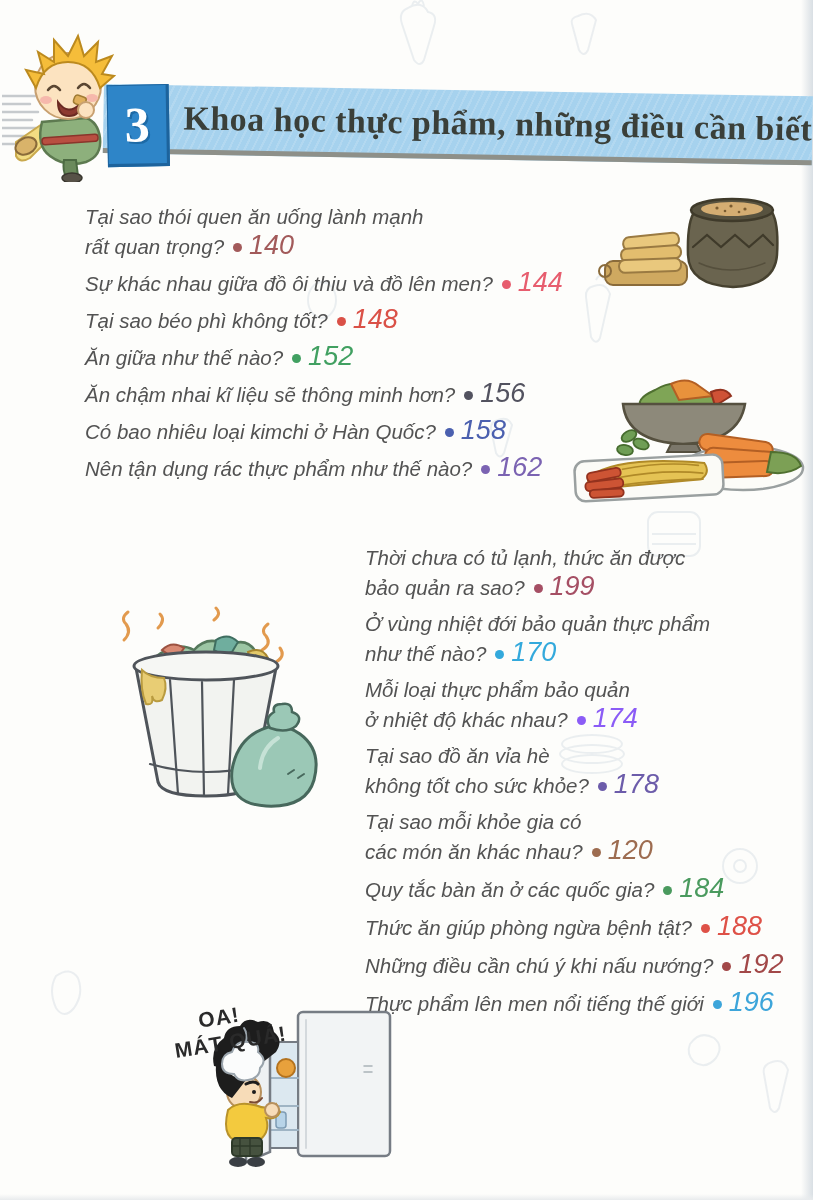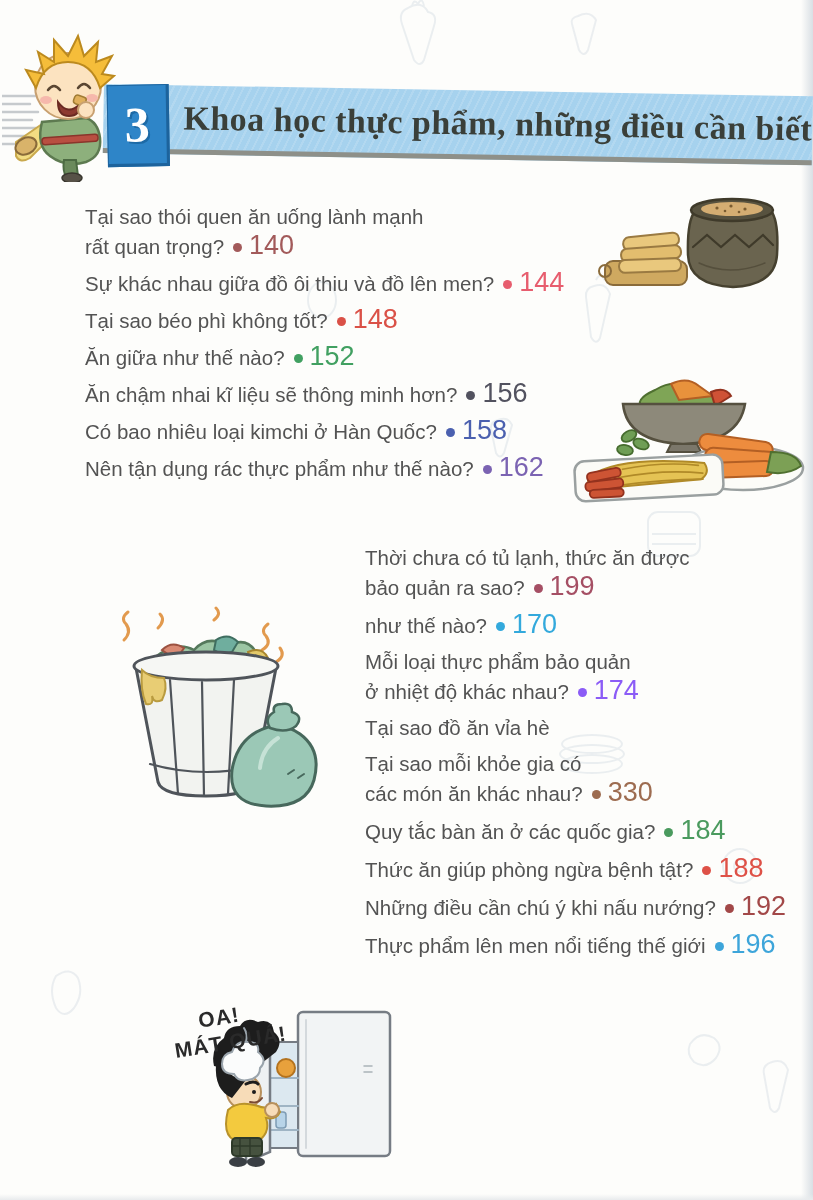--- a/index.html
+++ b/index.html
@@ -27,21 +27,21 @@
   .badge{position:absolute;left:4px;top:0px;width:58px;height:78px;
     background:#2e85c8;border:1px solid #1d639c;border-right-width:3px;border-bottom-width:3px;
     transform:rotate(-2deg);display:flex;align-items:center;justify-content:center;}
   .badge-num{font-family:"Liberation Serif",serif;font-weight:bold;font-size:50px;
     color:#ffffff;text-shadow:2px 2px 0 #1d6aa6;}
 
   
   .toc{position:absolute;z-index:2;color:#535353;}
   .toc-left{left:85px;top:202px;width:490px;font-size:20.5px;line-height:29px;}
   .toc-right{left:365px;top:544px;width:440px;font-size:20.5px;line-height:28px;}
-  .entry{margin-bottom:7px;}
+  .entry{margin-bottom:7px;font-style:italic;}
   .toc-right .entry{margin-bottom:8px;}
   .ln{display:block;}
   .ref{white-space:nowrap;}
   .dot{display:inline-block;width:9px;height:9px;border-radius:50%;
     background:currentColor;margin:0 7px 2px 9px;vertical-align:middle;}
   .pg{font-size:27px;}
 
   
   .illus{position:absolute;z-index:2;}
   #boy-runner{left:2px;top:30px;z-index:5;}
@@ -285,32 +285,34 @@
     <span class="ln"><span>Nên tận dụng rác thực phẩm như thế nào?</span><span class="ref" style="color:#7b63b2"><span class="dot"></span><span class="pg">162</span></span></span>
   </div>
 </div>
 
 <div class="toc toc-right">
   <div class="entry">
     <span class="ln">Thời chưa có tủ lạnh, thức ăn được</span>
     <span class="ln"><span>bảo quản ra sao?</span><span class="ref" style="color:#a54f64"><span class="dot"></span><span class="pg">199</span></span></span>
   </div>
   <div class="entry">
+    <span class="ln">Ở vùng nhiệt đới bảo quản thực phẩm</span>
     <span class="ln"><span>như thế nào?</span><span class="ref" style="color:#33a9dc"><span class="dot"></span><span class="pg">170</span></span></span>
   </div>
   <div class="entry">
     <span class="ln">Mỗi loại thực phẩm bảo quản</span>
     <span class="ln"><span>ở nhiệt độ khác nhau?</span><span class="ref" style="color:#8b5cf6"><span class="dot"></span><span class="pg">174</span></span></span>
   </div>
   <div class="entry">
     <span class="ln">Tại sao đồ ăn vỉa hè</span>
+    <span class="ln"><span>không tốt cho sức khỏe?</span><span class="ref" style="color:#6c5caa"><span class="dot"></span><span class="pg">178</span></span></span>
   </div>
   <div class="entry">
     <span class="ln">Tại sao mỗi khỏe gia có</span>
-    <span class="ln"><span>các món ăn khác nhau?</span><span class="ref" style="color:#9d6c50"><span class="dot"></span><span class="pg">330</span></span></span>
+    <span class="ln"><span>các món ăn khác nhau?</span><span class="ref" style="color:#9d6c50"><span class="dot"></span><span class="pg">120</span></span></span>
   </div>
   <div class="entry">
     <span class="ln"><span>Quy tắc bàn ăn ở các quốc gia?</span><span class="ref" style="color:#4a9a5e"><span class="dot"></span><span class="pg">184</span></span></span>
   </div>
   <div class="entry">
     <span class="ln"><span>Thức ăn giúp phòng ngừa bệnh tật?</span><span class="ref" style="color:#de5147"><span class="dot"></span><span class="pg">188</span></span></span>
   </div>
   <div class="entry">
     <span class="ln"><span>Những điều cần chú ý khi nấu nướng?</span><span class="ref" style="color:#a24848"><span class="dot"></span><span class="pg">192</span></span></span>
   </div>

